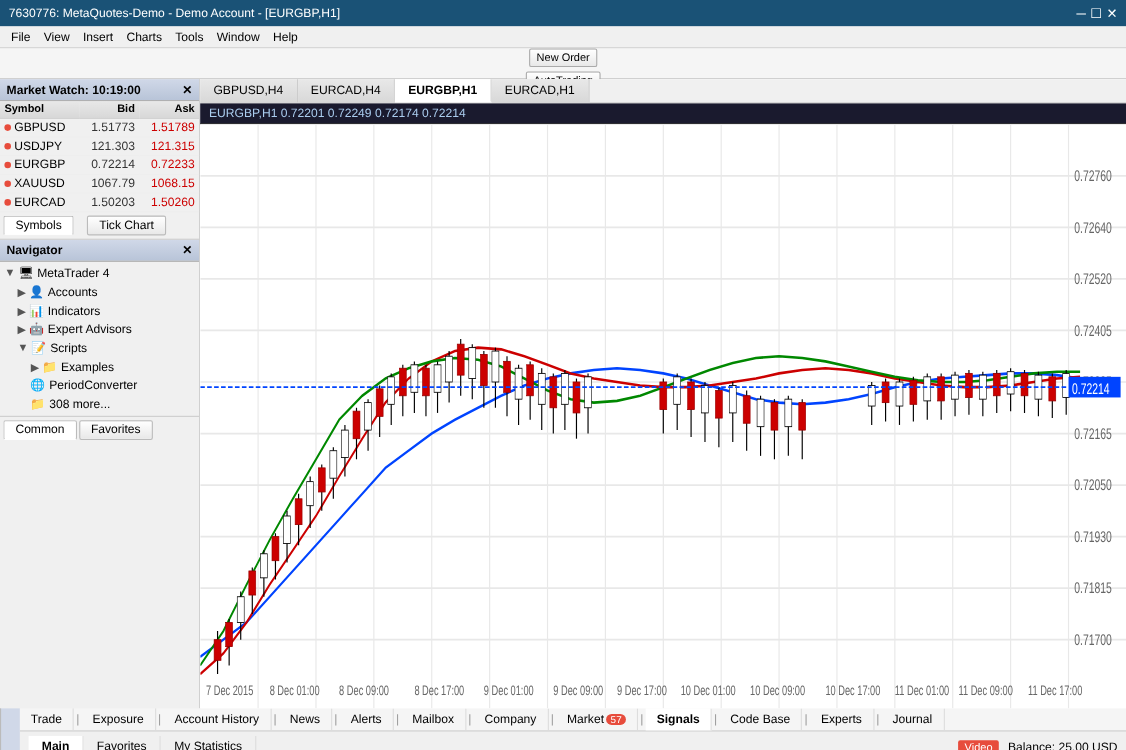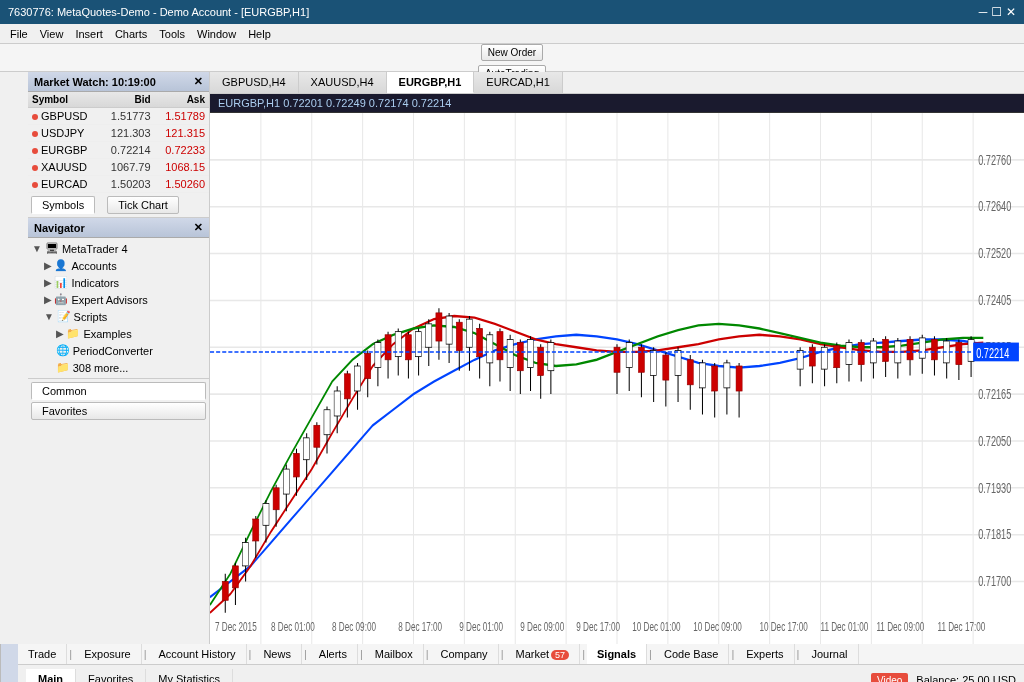--- a/index.html
+++ b/index.html
@@ -14,21 +14,21 @@
     #menu-bar { background: #f0f0f0; height: 20px; display: flex; align-items: center; padding: 0 4px; border-bottom: 1px solid #ccc; }
     #menu-bar span { padding: 2px 6px; font-size: 11px; cursor: pointer; }
 
     
     #toolbar { background: #f5f5f5; height: 28px; display: flex; align-items: center; padding: 0 4px; border-bottom: 1px solid #ccc; gap: 2px; flex-direction: column; }
     .tb-btn { background: linear-gradient(to bottom, #fff, #e8e8e8); border: 1px solid #aaa; padding: 2px 6px; font-size: 10px; cursor: pointer; border-radius: 2px; white-space: nowrap; }
     .tb-separator { width: 1px; height: 20px; background: #bbb; margin: 0 2px; }
     .tb-icon { font-size: 14px; cursor: pointer; padding: 2px 3px; }
 
     
-    #main-area { display: flex; height: 572px; margin-left: 28px; }
+    #main-area { display: flex; height: 572px; }
 
     
     #left-panel { width: 182px; min-width: 182px; display: flex; flex-direction: column; border-right: 1px solid #ccc; }
 
     
     #market-watch { border-bottom: 1px solid #ccc; }
     #market-watch-header { background: linear-gradient(to bottom, #d0d8e8, #b8c4d8); padding: 3px 6px; display: flex; align-items: center; justify-content: space-between; font-weight: bold; font-size: 11px; border-bottom: 1px solid #aaa; }
     #market-watch-table { width: 100%; border-collapse: collapse; }
     #market-watch-table th { background: linear-gradient(to bottom, #e8e8e8, #d8d8d8); padding: 2px 4px; text-align: right; font-size: 10px; border-bottom: 1px solid #ccc; }
     #market-watch-table th:first-child { text-align: left; }
@@ -46,21 +46,21 @@
     
     #navigator { flex: 1; overflow: hidden; }
     #navigator-header { background: linear-gradient(to bottom, #d0d8e8, #b8c4d8); padding: 3px 6px; display: flex; align-items: center; justify-content: space-between; font-weight: bold; font-size: 11px; border-bottom: 1px solid #aaa; }
     #navigator-content { font-size: 11px; padding: 2px 0; }
     .nav-item { padding: 2px 4px; cursor: pointer; display: flex; align-items: center; gap: 3px; }
     .nav-item .expand { font-size: 10px; color: #555; }
     .nav-indent-1 { padding-left: 16px; }
     .nav-indent-2 { padding-left: 28px; }
 
     
-    #navigator-tabs { display: flex; padding: 3px; gap: 2px; border-top: 1px solid #ccc; flex-direction: column; }
+    #navigator-tabs { display: flex; padding: 3px; gap: 2px; border-top: 1px solid #ccc; }
 
     
     #chart-area { flex: 1; display: flex; flex-direction: column; background: white; }
     #chart-header { background: #1a1a2e; color: #aaccee; padding: 3px 8px; font-size: 11px; display: flex; align-items: center; gap: 8px; border-bottom: 1px solid #333; }
     #chart-canvas { flex: 1; background: white; position: relative; overflow: hidden; }
 
     
     #chart-tabs { display: flex; background: #f0f0f0; border-bottom: 1px solid #ccc; }
     .chart-tab { padding: 4px 12px; font-size: 11px; cursor: pointer; border-right: 1px solid #ccc; background: linear-gradient(to bottom, #e8e8e8, #d8d8d8); }
     .chart-tab.active { background: white; border-bottom: 1px solid white; font-weight: bold; }
@@ -235,21 +235,21 @@
       <div id="navigator-tabs">
         <div class="mw-tab active">Common</div>
         <div class="mw-tab">Favorites</div>
       </div>
     </div>
   </div>
 
   <div id="chart-area">
     <div id="chart-tabs">
       <div class="chart-tab">GBPUSD,H4</div>
-      <div class="chart-tab">XAUUSD,H4</div>
+      <div class="chart-tab">EURCAD,H4</div>
       <div class="chart-tab active">EURGBP,H1</div>
       <div class="chart-tab">EURCAD,H1</div>
     </div>
     <div id="chart-header">
       <span>EURGBP,H1  0.72201 0.72249 0.72174 0.72214</span>
     </div>
     <div id="chart-canvas">
       <svg class="chart-svg" viewBox="0 0 800 340" preserveAspectRatio="none" xmlns="http://www.w3.org/2000/svg">
 
         <rect width="800" height="340" fill="white"></rect>

